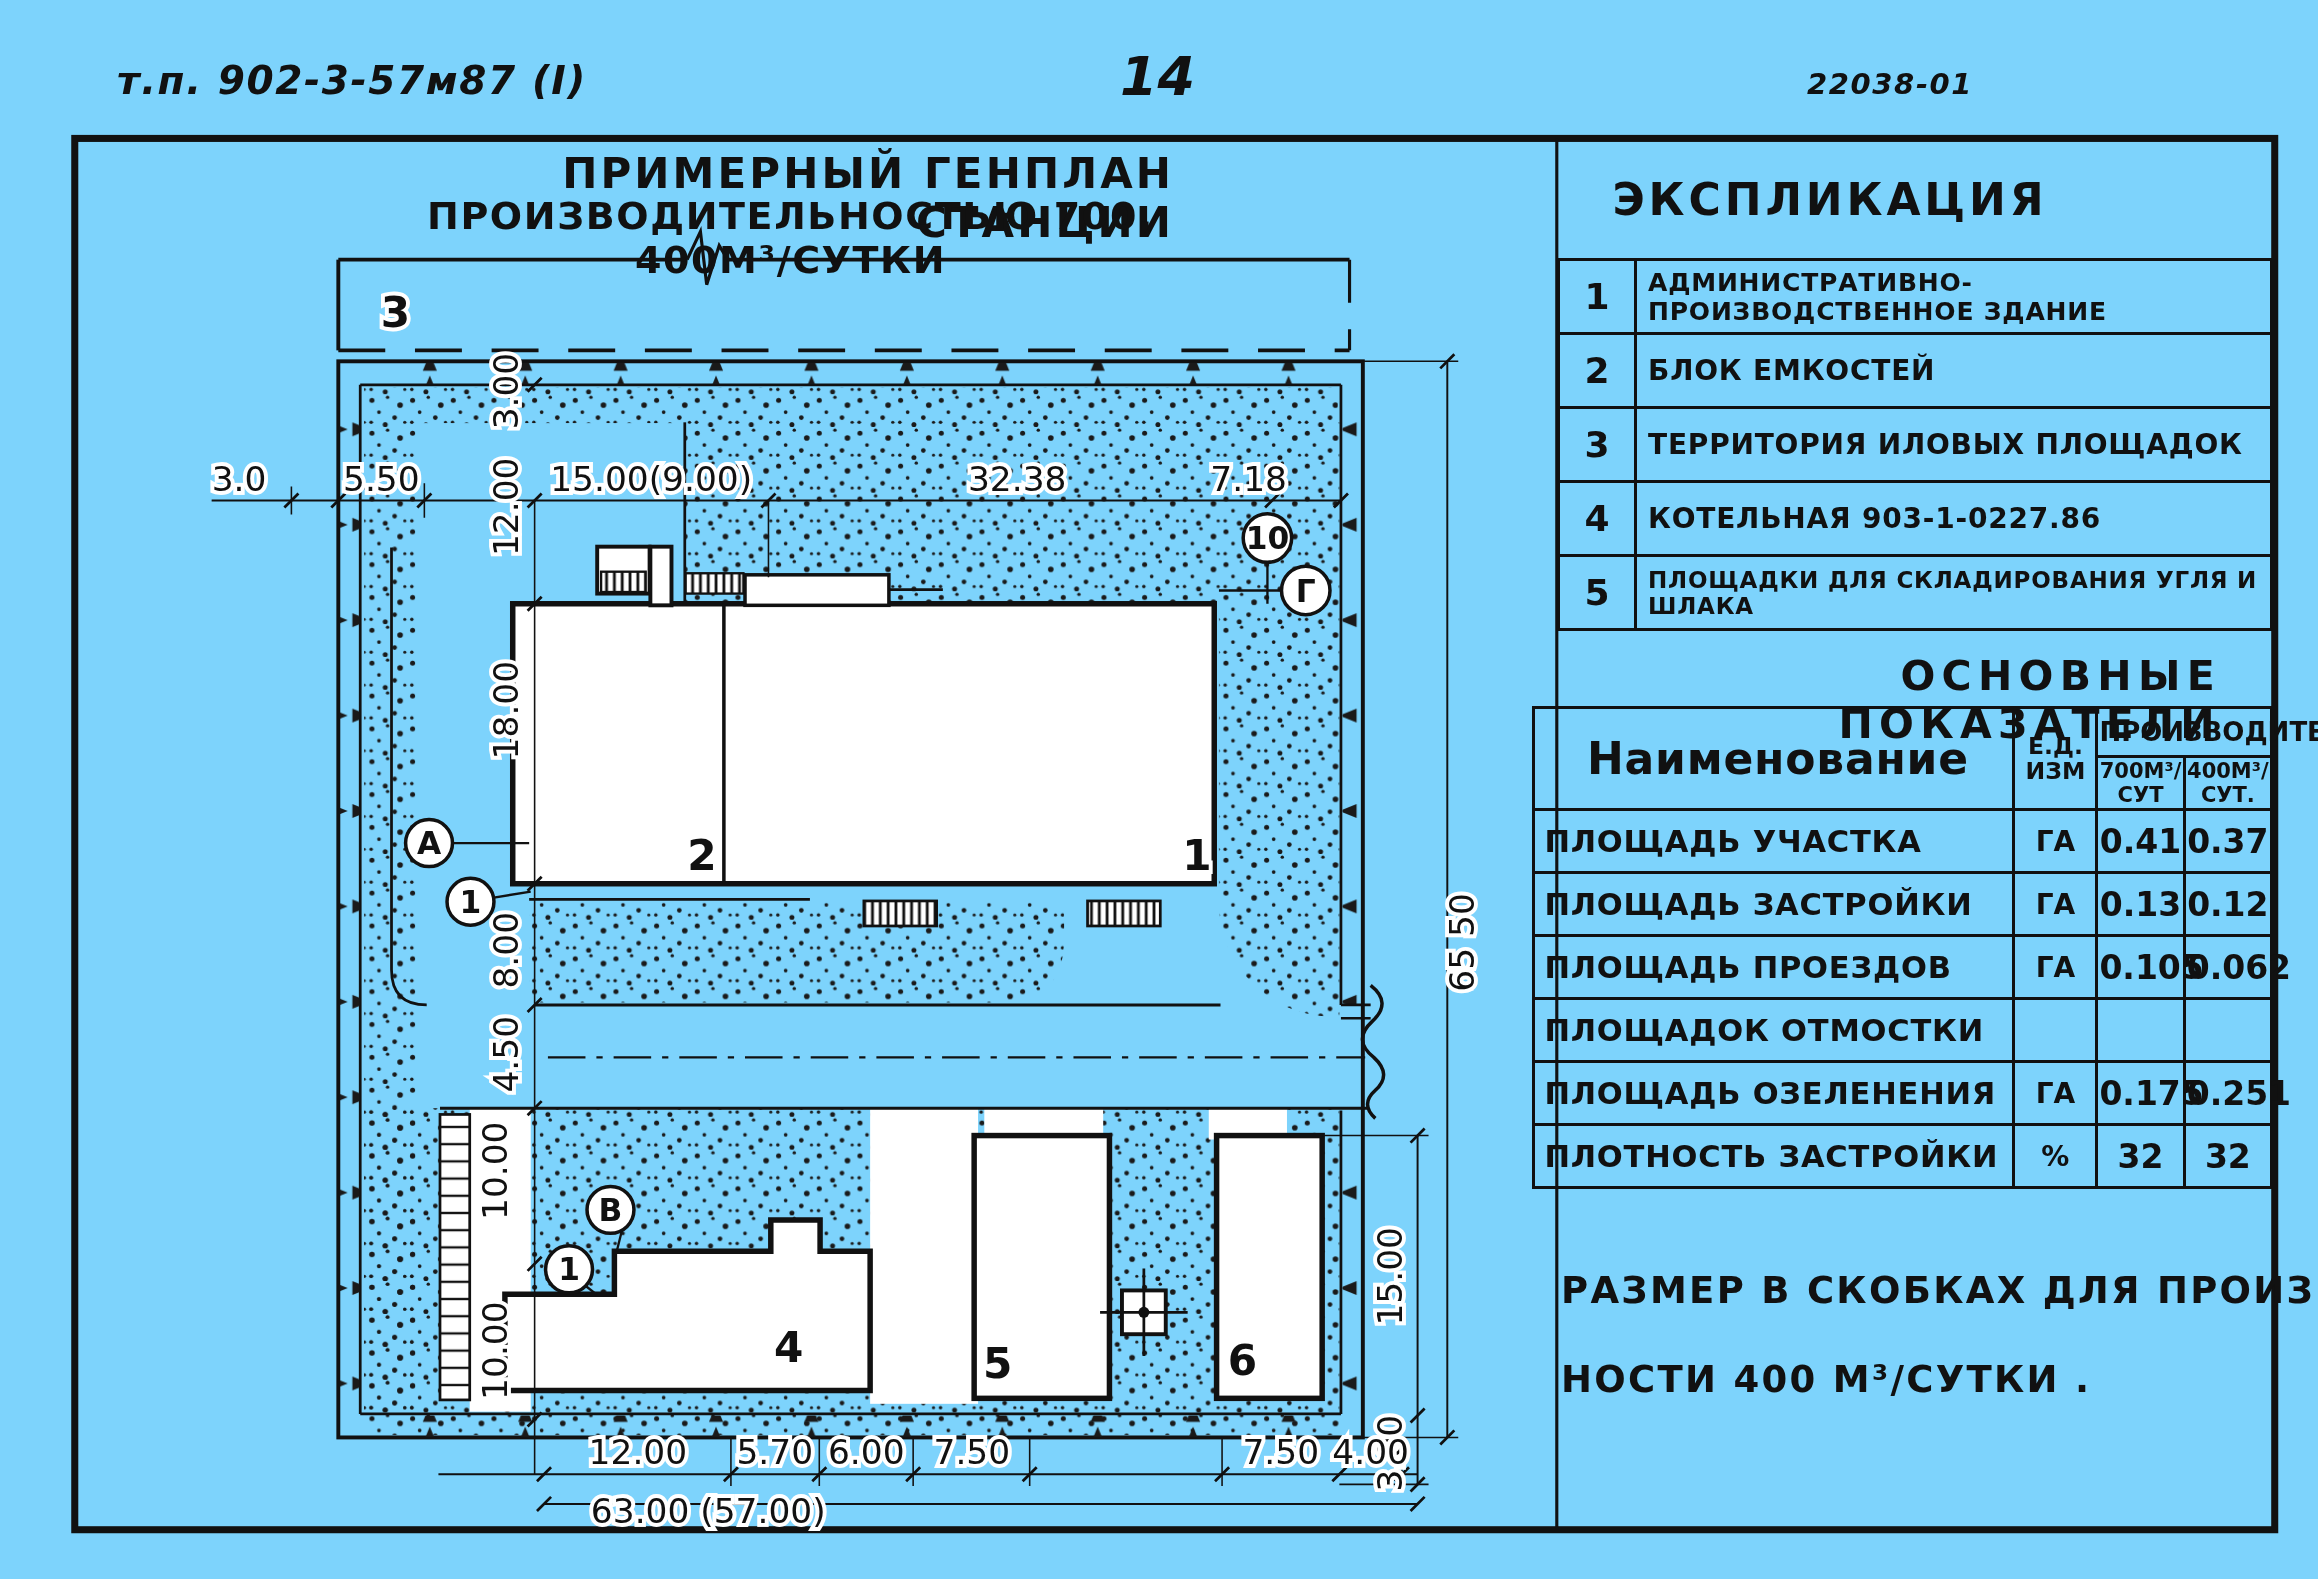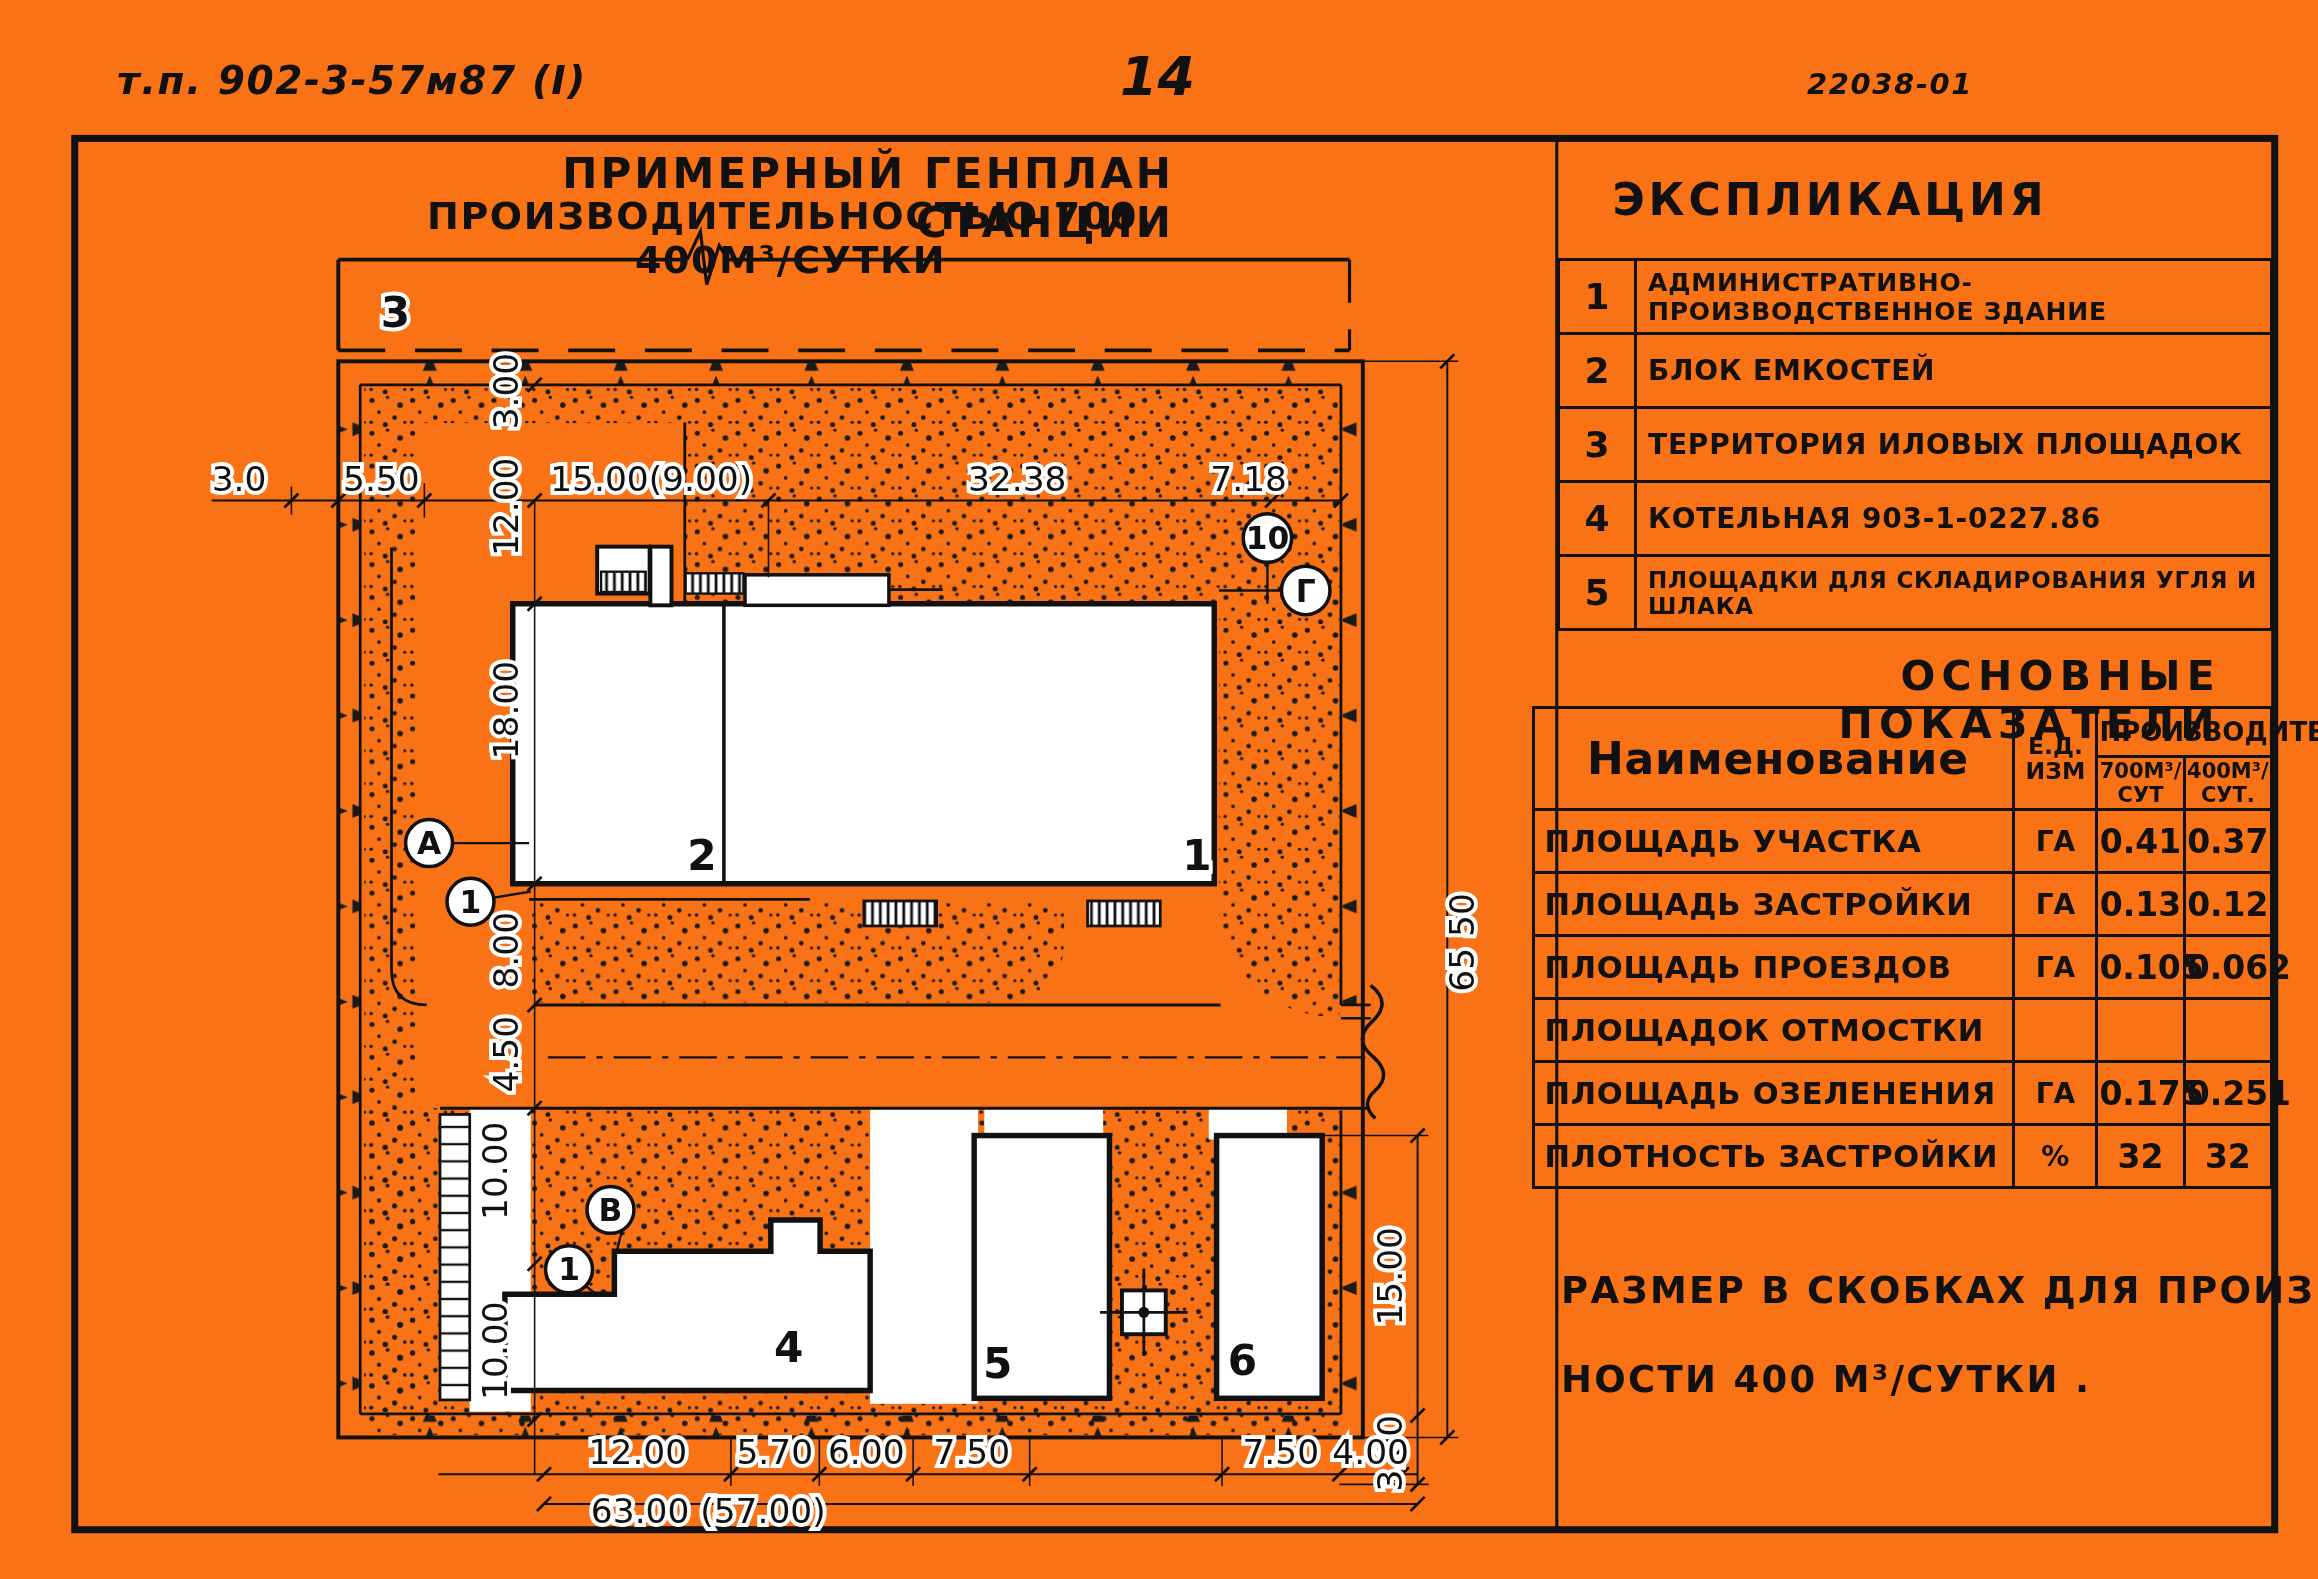--- a/index.html
+++ b/index.html
@@ -1,16 +1,16 @@
 <!DOCTYPE html>
 <html style="font-size:12.5px"><head>
 <meta charset="utf-8">
 <style>
   html,body{margin:0;padding:0;background:#e8e8e8;}
-  #sheet{position:relative;width:2319px;height:1579px;background:#f97316;
+  #sheet{position:relative;width:2319px;height:1579px;background:#7dd3fc;
          font-family:"DejaVu Sans",sans-serif;color:#111;overflow:hidden;}
   .abs{position:absolute;}
   .caps{text-transform:uppercase;}
   .hand{letter-spacing:1.6px;}
   svg text{font-family:"DejaVu Sans",sans-serif;fill:#111;}
   .dimtxt{font-size:44px;paint-order:stroke;stroke:#fff;stroke-width:10px;}
   .lbltxt{font-size:54px;font-weight:bold;paint-order:stroke;stroke:#fff;stroke-width:10px;}
   .axtxt{font-size:40px;font-weight:bold;}
   
   table{border-collapse:collapse;table-layout:fixed;}

